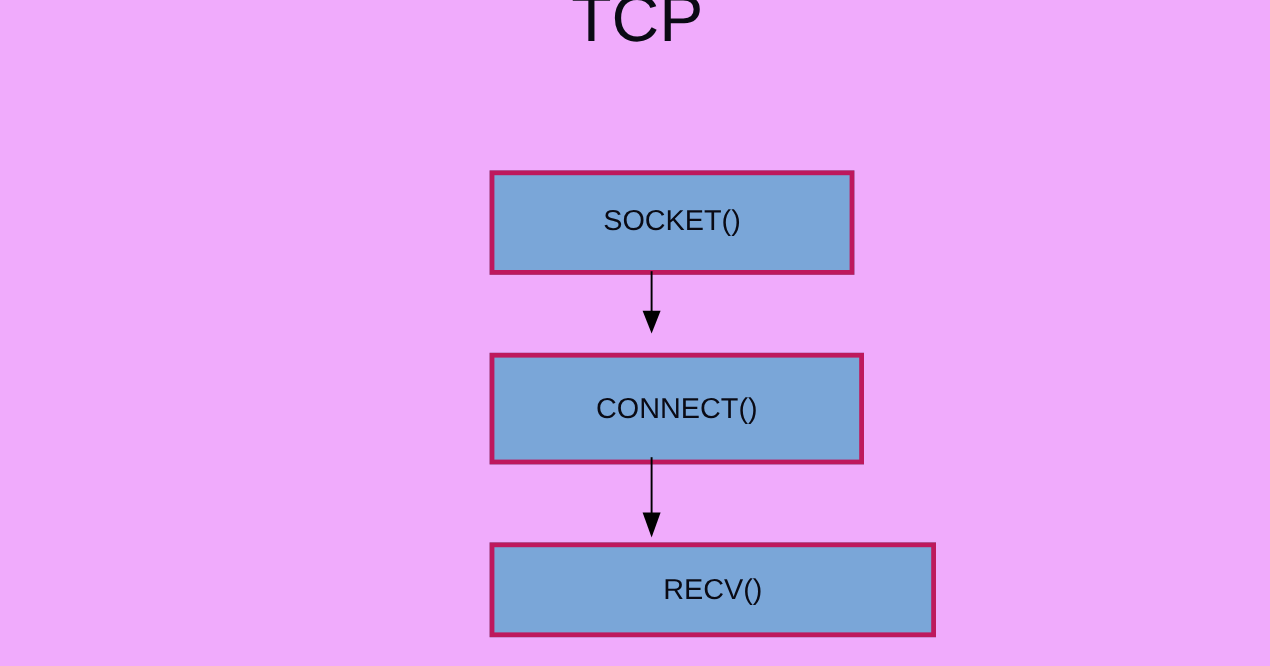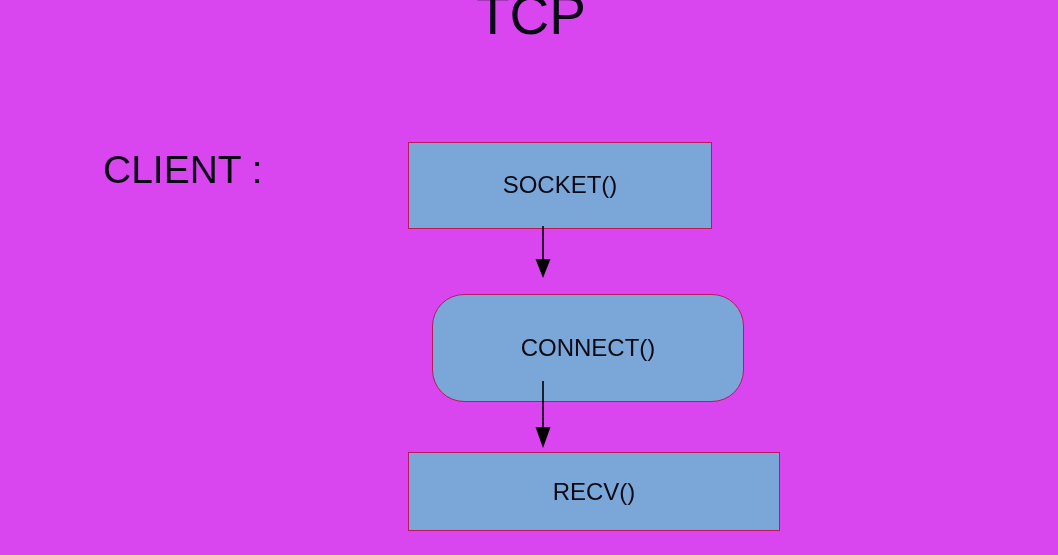--- a/index.html
+++ b/index.html
@@ -4,21 +4,21 @@
 <style>
   html, body {
     margin: 0;
     padding: 0;
     background: #ffffff;
   }
   #canvas {
     position: relative;
     width: 1058px;
     height: 555px;
-    background: #d946ef;
+    background: #f0abfc;
     overflow: hidden;
     font-family: "Liberation Sans", sans-serif;
     color: #000000;
   }
   .title {
     position: absolute;
     left: 0;
     top: -12px;
     width: 1058px;
     text-align: center;
@@ -39,21 +39,21 @@
     top: 148px;
     font-size: 39px;
     line-height: 44px;
     color: #0a0a14;
     white-space: nowrap;
   }
   .node {
     position: absolute;
     box-sizing: border-box;
     background: #7aa6d8;
-    border: 1px solid #be185d;
+    border: 4px solid #be185d;
     display: flex;
     align-items: center;
     justify-content: center;
     color: #0a0a14;
     font-size: 24px;
     line-height: 28px;
     white-space: nowrap;
   }
   .node-label {
     display: block;
@@ -62,25 +62,24 @@
   
   #node-socket {
     left: 408px;
     top: 142px;
     width: 304px;
     height: 87px;
   }
   #node-socket .node-label { transform: translate(0px, -1px); }
 
   #node-connect {
-    left: 432px;
+    left: 408px;
     top: 294px;
     width: 312px;
-    height: 108px;
-    border-radius: 32px;
+    height: 93px;
   }
   #node-connect .node-label { transform: translate(0px, 0px); }
 
   #node-recv {
     left: 408px;
     top: 452px;
     width: 372px;
     height: 79px;
   }
   #node-recv .node-label { transform: translate(0px, 0px); }
@@ -94,21 +93,20 @@
 </style>
 </head>
 <body>
 
 <div id="canvas">
 
   <div class="title">
     <span class="title-inner">TCP</span>
   </div>
 
-  <div class="side-label">CLIENT :</div>
 
   <div class="node" id="node-socket">
     <span class="node-label">SOCKET()</span>
   </div>
 
   <svg class="arrow" id="arrow-1" width="46" height="54" viewBox="0 0 46 54">
     <line x1="23" y1="0" x2="23" y2="38" stroke="#000000" stroke-width="1.6"></line>
     <polygon points="23,52 15.5,33 30.5,33" fill="#000000"></polygon>
   </svg>
 

